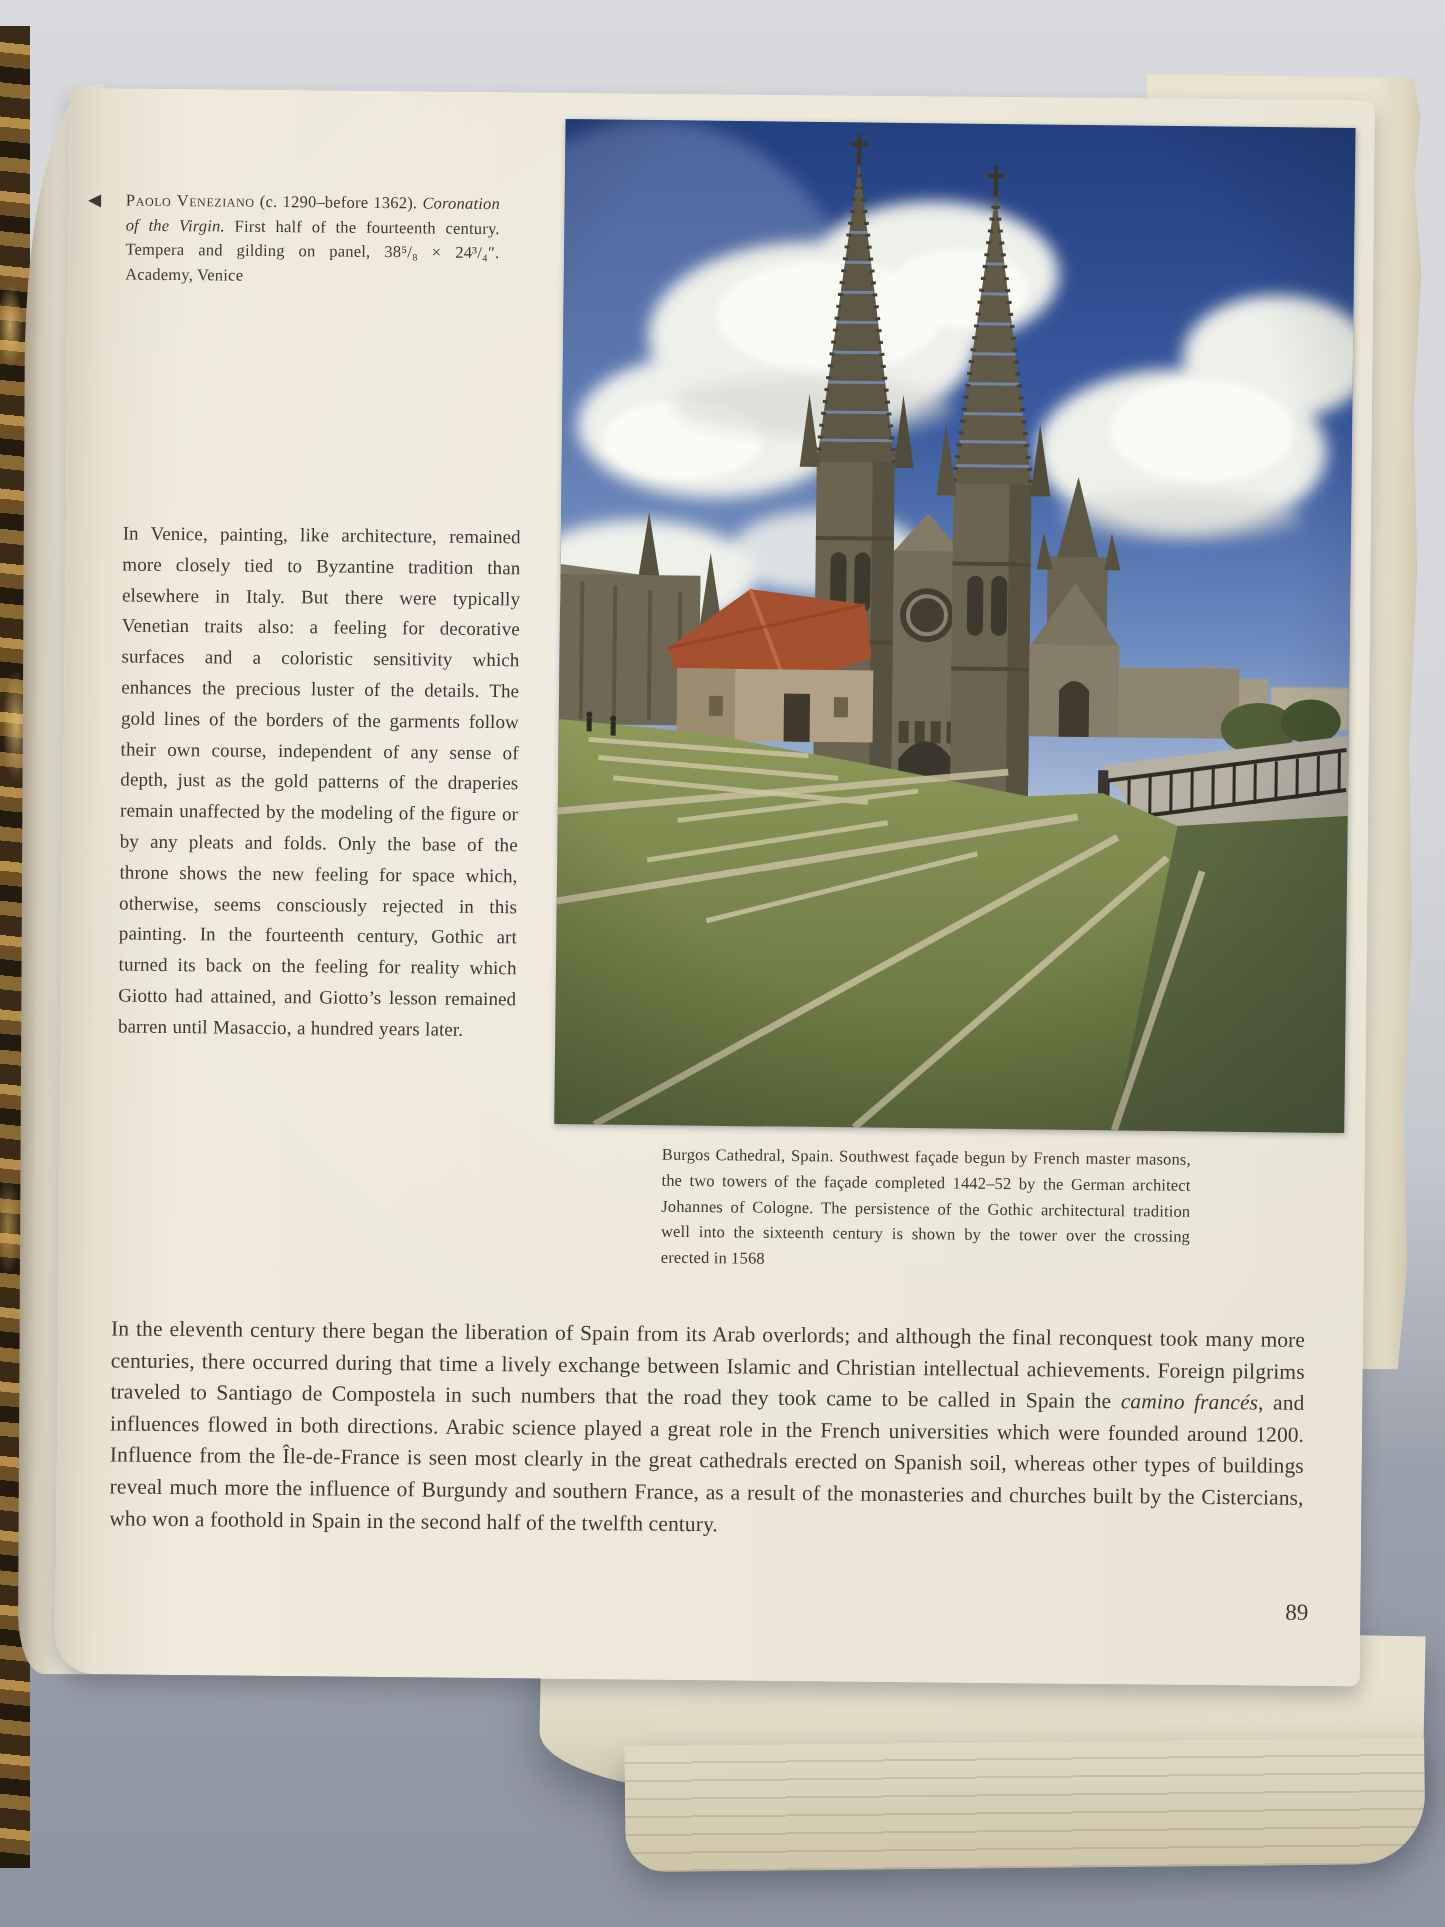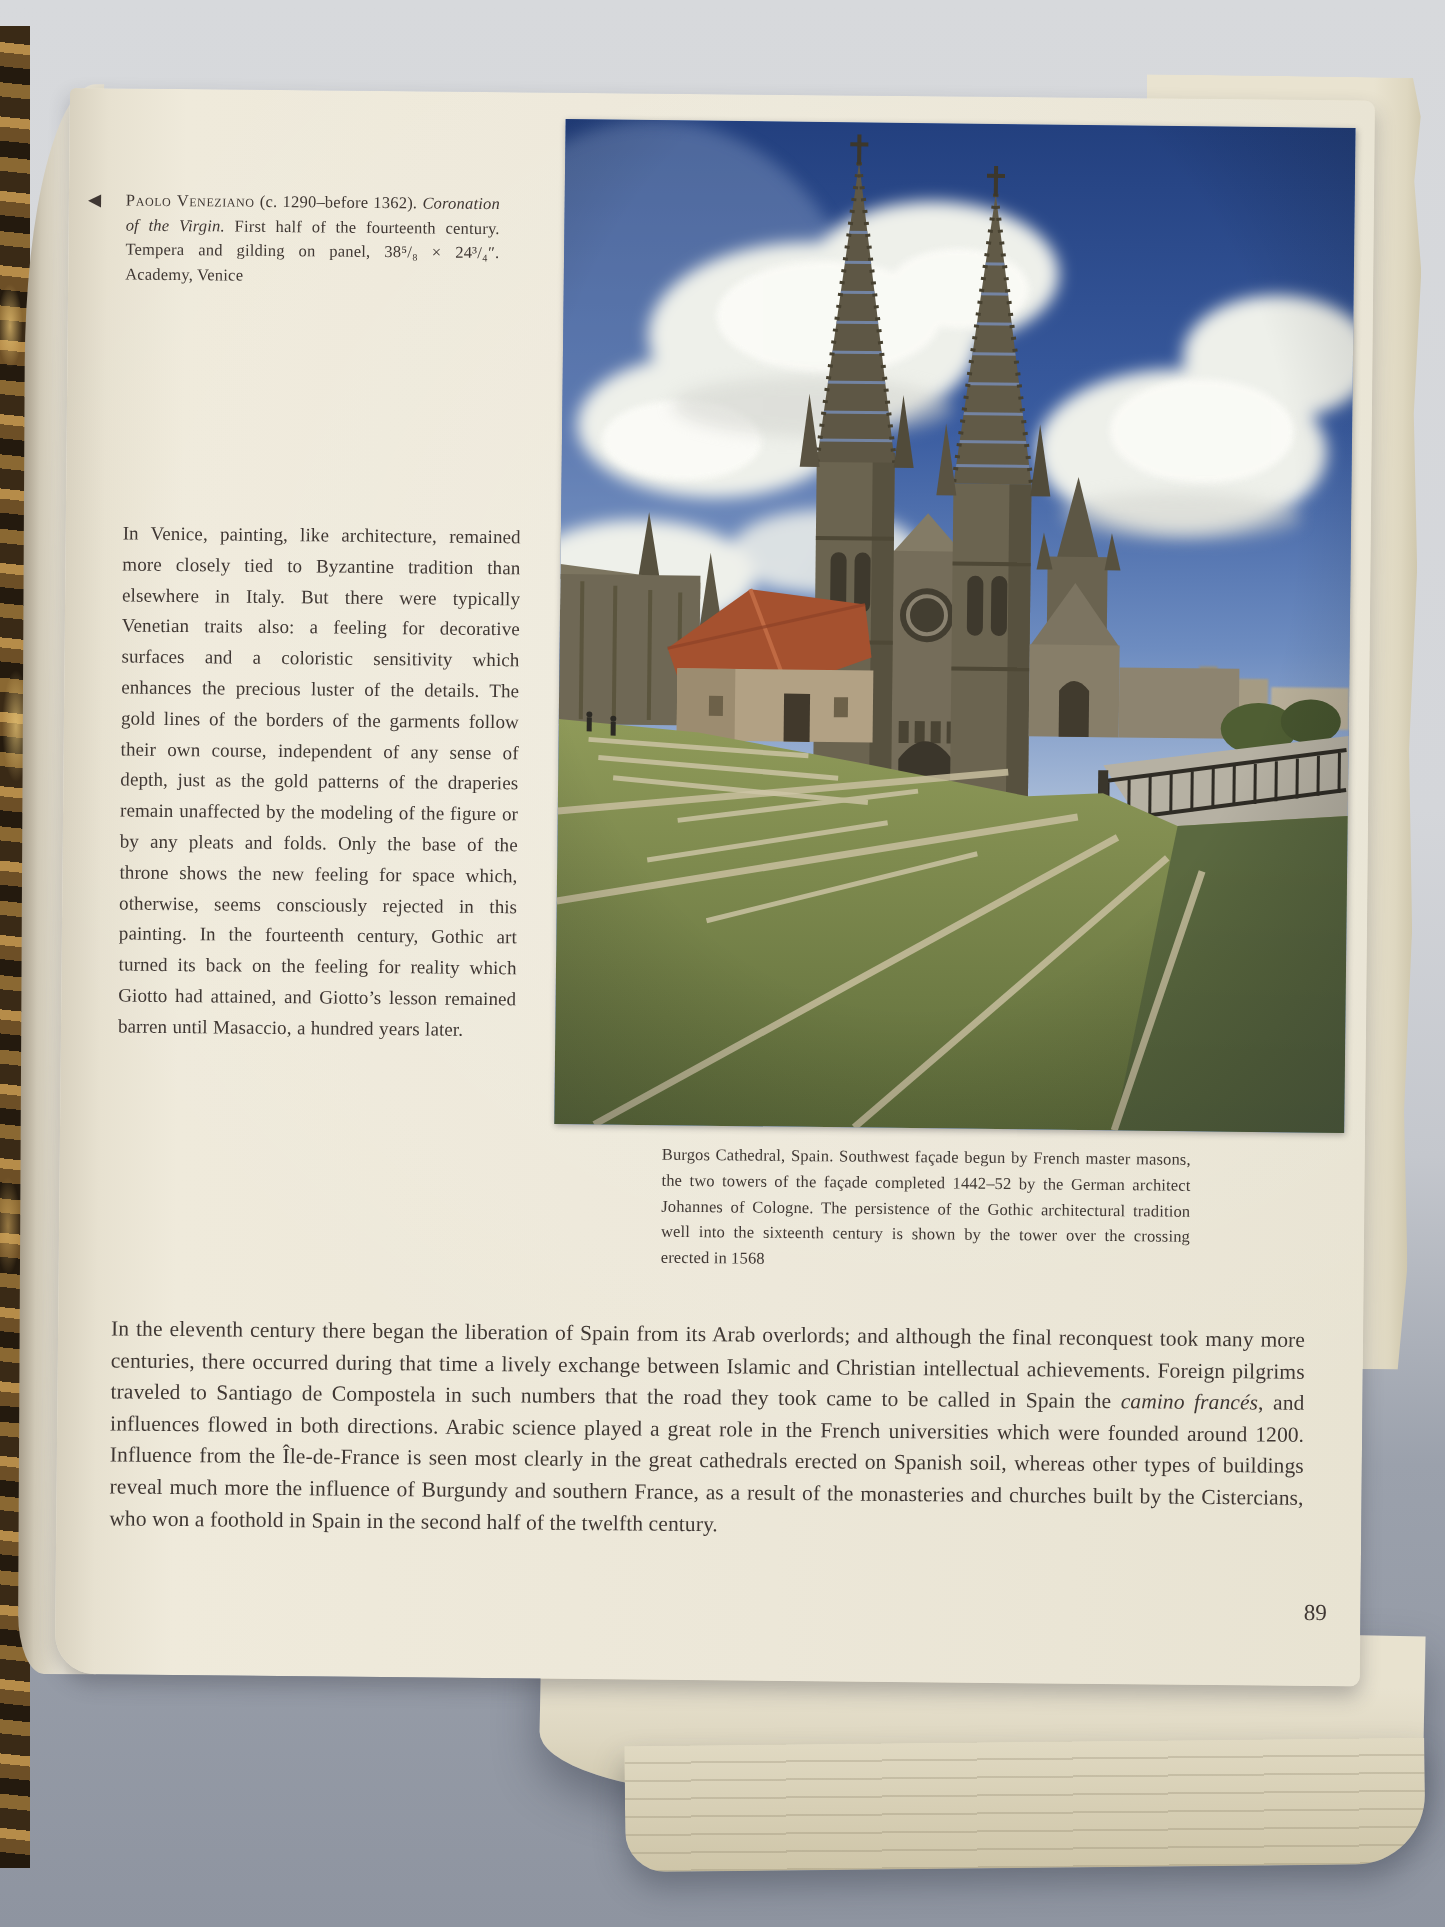--- a/index.html
+++ b/index.html
@@ -101,21 +101,21 @@
   }
 
   .intro{
     position:absolute;left:53px;top:1225px;width:1194px;margin:0;
     font-size:21.5px;line-height:31.6px;text-align:justify;
     letter-spacing:.1px;
   }
 
   .pagenum{
     position:absolute;left:1230px;top:1500px;width:60px;
-    font-size:23px;text-align:center;
+    font-size:23px;text-align:left;
   }
 </style>
 </head>
 <body>
 
 <div class="scene">
 
   <div class="prev-page"></div>
   <div class="stack1"></div>
   <div class="stack2"></div>

